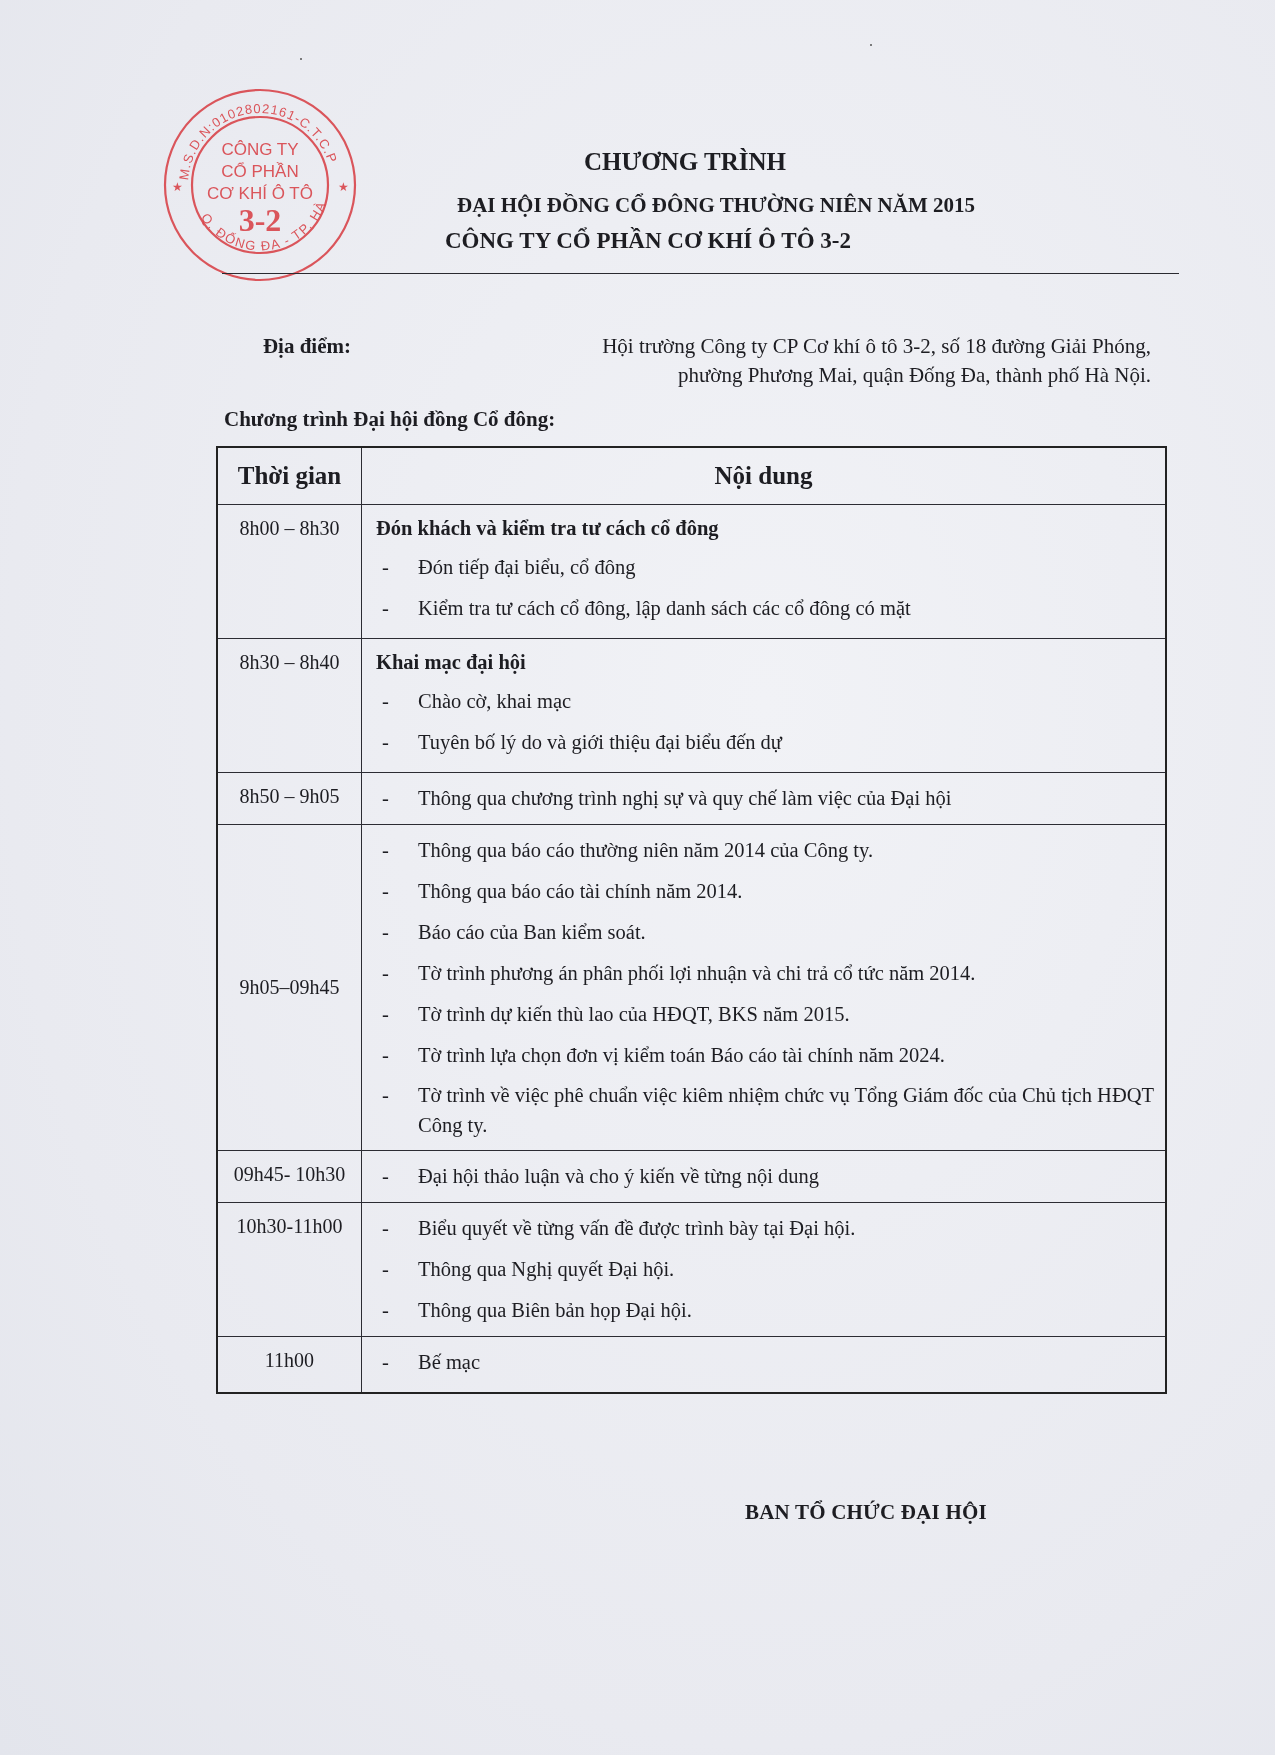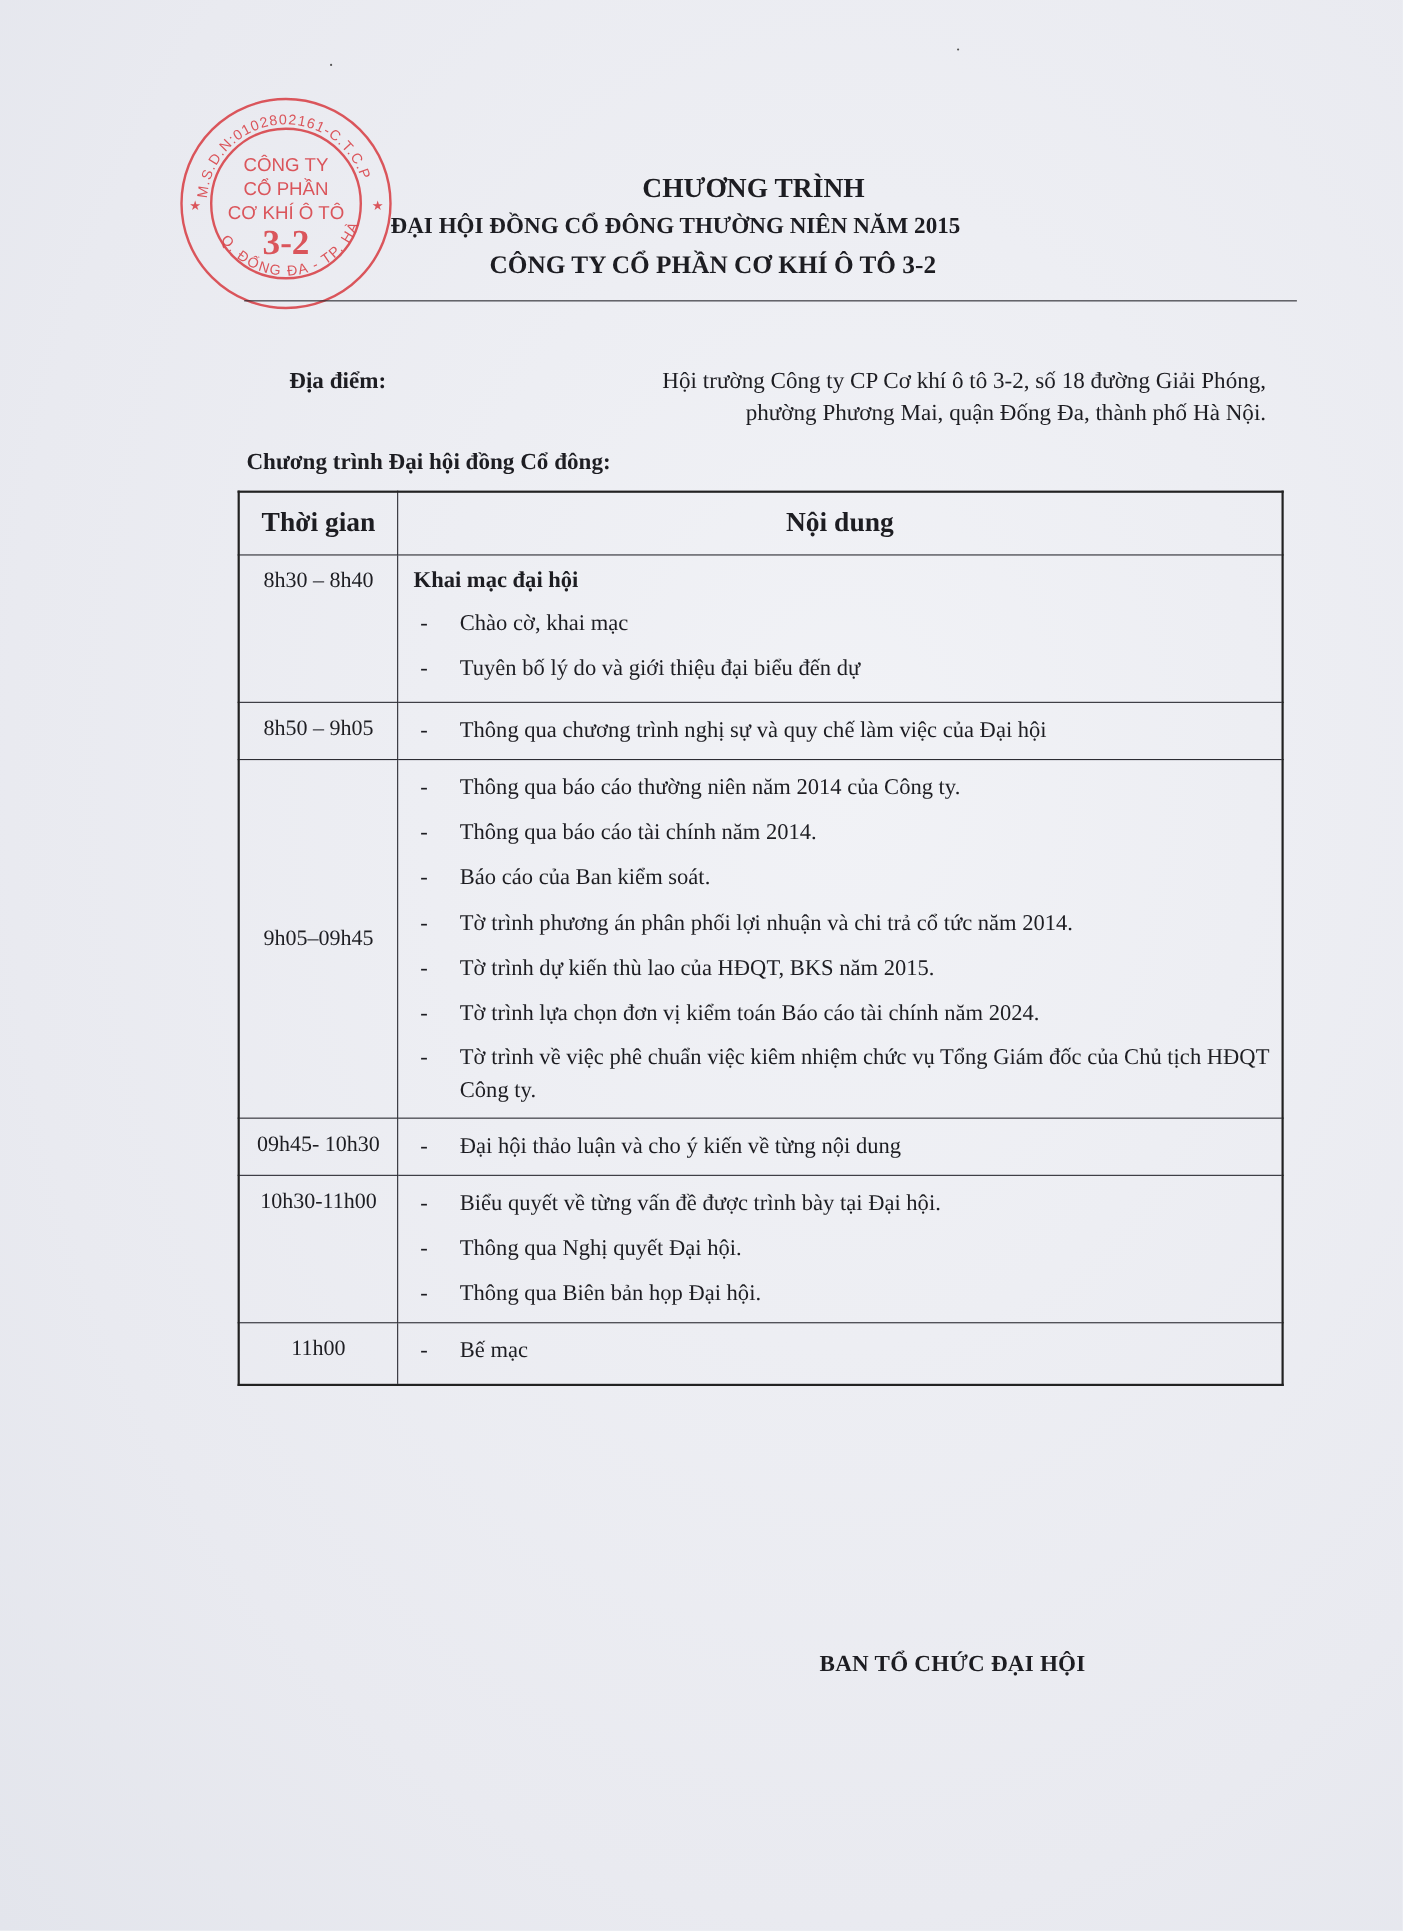--- a/index.html
+++ b/index.html
@@ -6,22 +6,22 @@
   body {
     width:1275px; height:1755px; position:relative; overflow:hidden;
     background:#eceef3;
     font-family:"Liberation Serif","DejaVu Serif",serif;
     color:#1d1d22;
   }
   .page { position:absolute; left:0; top:0; width:1275px; height:1755px;
     background: radial-gradient(ellipse at 60% 40%, #f1f2f6 0%, #e9eaf0 70%, #e3e5ec 100%); }
   .stamp { position:absolute; left:160px; top:85px; width:200px; height:200px; }
   .title { position:absolute; left:0; width:1275px; text-align:center; font-weight:bold; }
-  .t1 { top:158px; font-size:25px; left:0; padding-left:95px; box-sizing:border-box; }
-  .t2 { top:193px; font-size:21px; left:355px; width:620px; text-align:left; }
+  .t1 { top:148px; font-size:25px; left:0; padding-left:95px; box-sizing:border-box; }
+  .t2 { top:193px; font-size:21px; left:355px; width:620px; text-align:right; }
   .t3 { top:228px; font-size:23px; left:445px; width:520px; text-align:left; }
   .rule { position:absolute; left:222px; top:273px; width:957px; height:0; border-top:1.6px solid #2a2a30; }
   .info { position:absolute; font-size:21px; line-height:29px; }
   .info b { font-weight:bold; }
   .r1 { left:224px; top:289px; }
   .r2 { left:224px; top:332px; }
   .r2 .lbl { display:inline-block; width:127px; font-weight:bold;text-align:right; }
   .r2 .addr { position:absolute; left:127px; top:0; width:800px;text-align:right; }
   .r3 { left:224px; top:405px; font-weight:bold; }
   table.agenda { position:absolute; left:216px; top:446px; width:951px;
@@ -84,20 +84,34 @@
 
   <table class="agenda">
     <thead>
       <tr>
         <th class="c1">Thời gian</th>
         <th class="c2">Nội dung</th>
       </tr>
     </thead>
     <tbody>
 
+      <tr style="height:134px">
+        <td class="time">8h00 – 8h30</td>
+        <td class="content">
+          <div class="sec">Đón khách và kiểm tra tư cách cổ đông</div>
+          <div class="item">
+              <span class="dash">-</span>
+              <span class="cont">Đón tiếp đại biểu, cổ đông</span>
+            </div>
+          <div class="item">
+              <span class="dash">-</span>
+              <span class="cont">Kiểm tra tư cách cổ đông, lập danh sách các cổ đông có mặt</span>
+            </div>
+        </td>
+      </tr>
 
       <tr style="height:134px">
         <td class="time">8h30 – 8h40</td>
         <td class="content">
           <div class="sec">Khai mạc đại hội</div>
           <div class="item">
               <span class="dash">-</span>
               <span class="cont">Chào cờ, khai mạc</span>
             </div>
           <div class="item">

